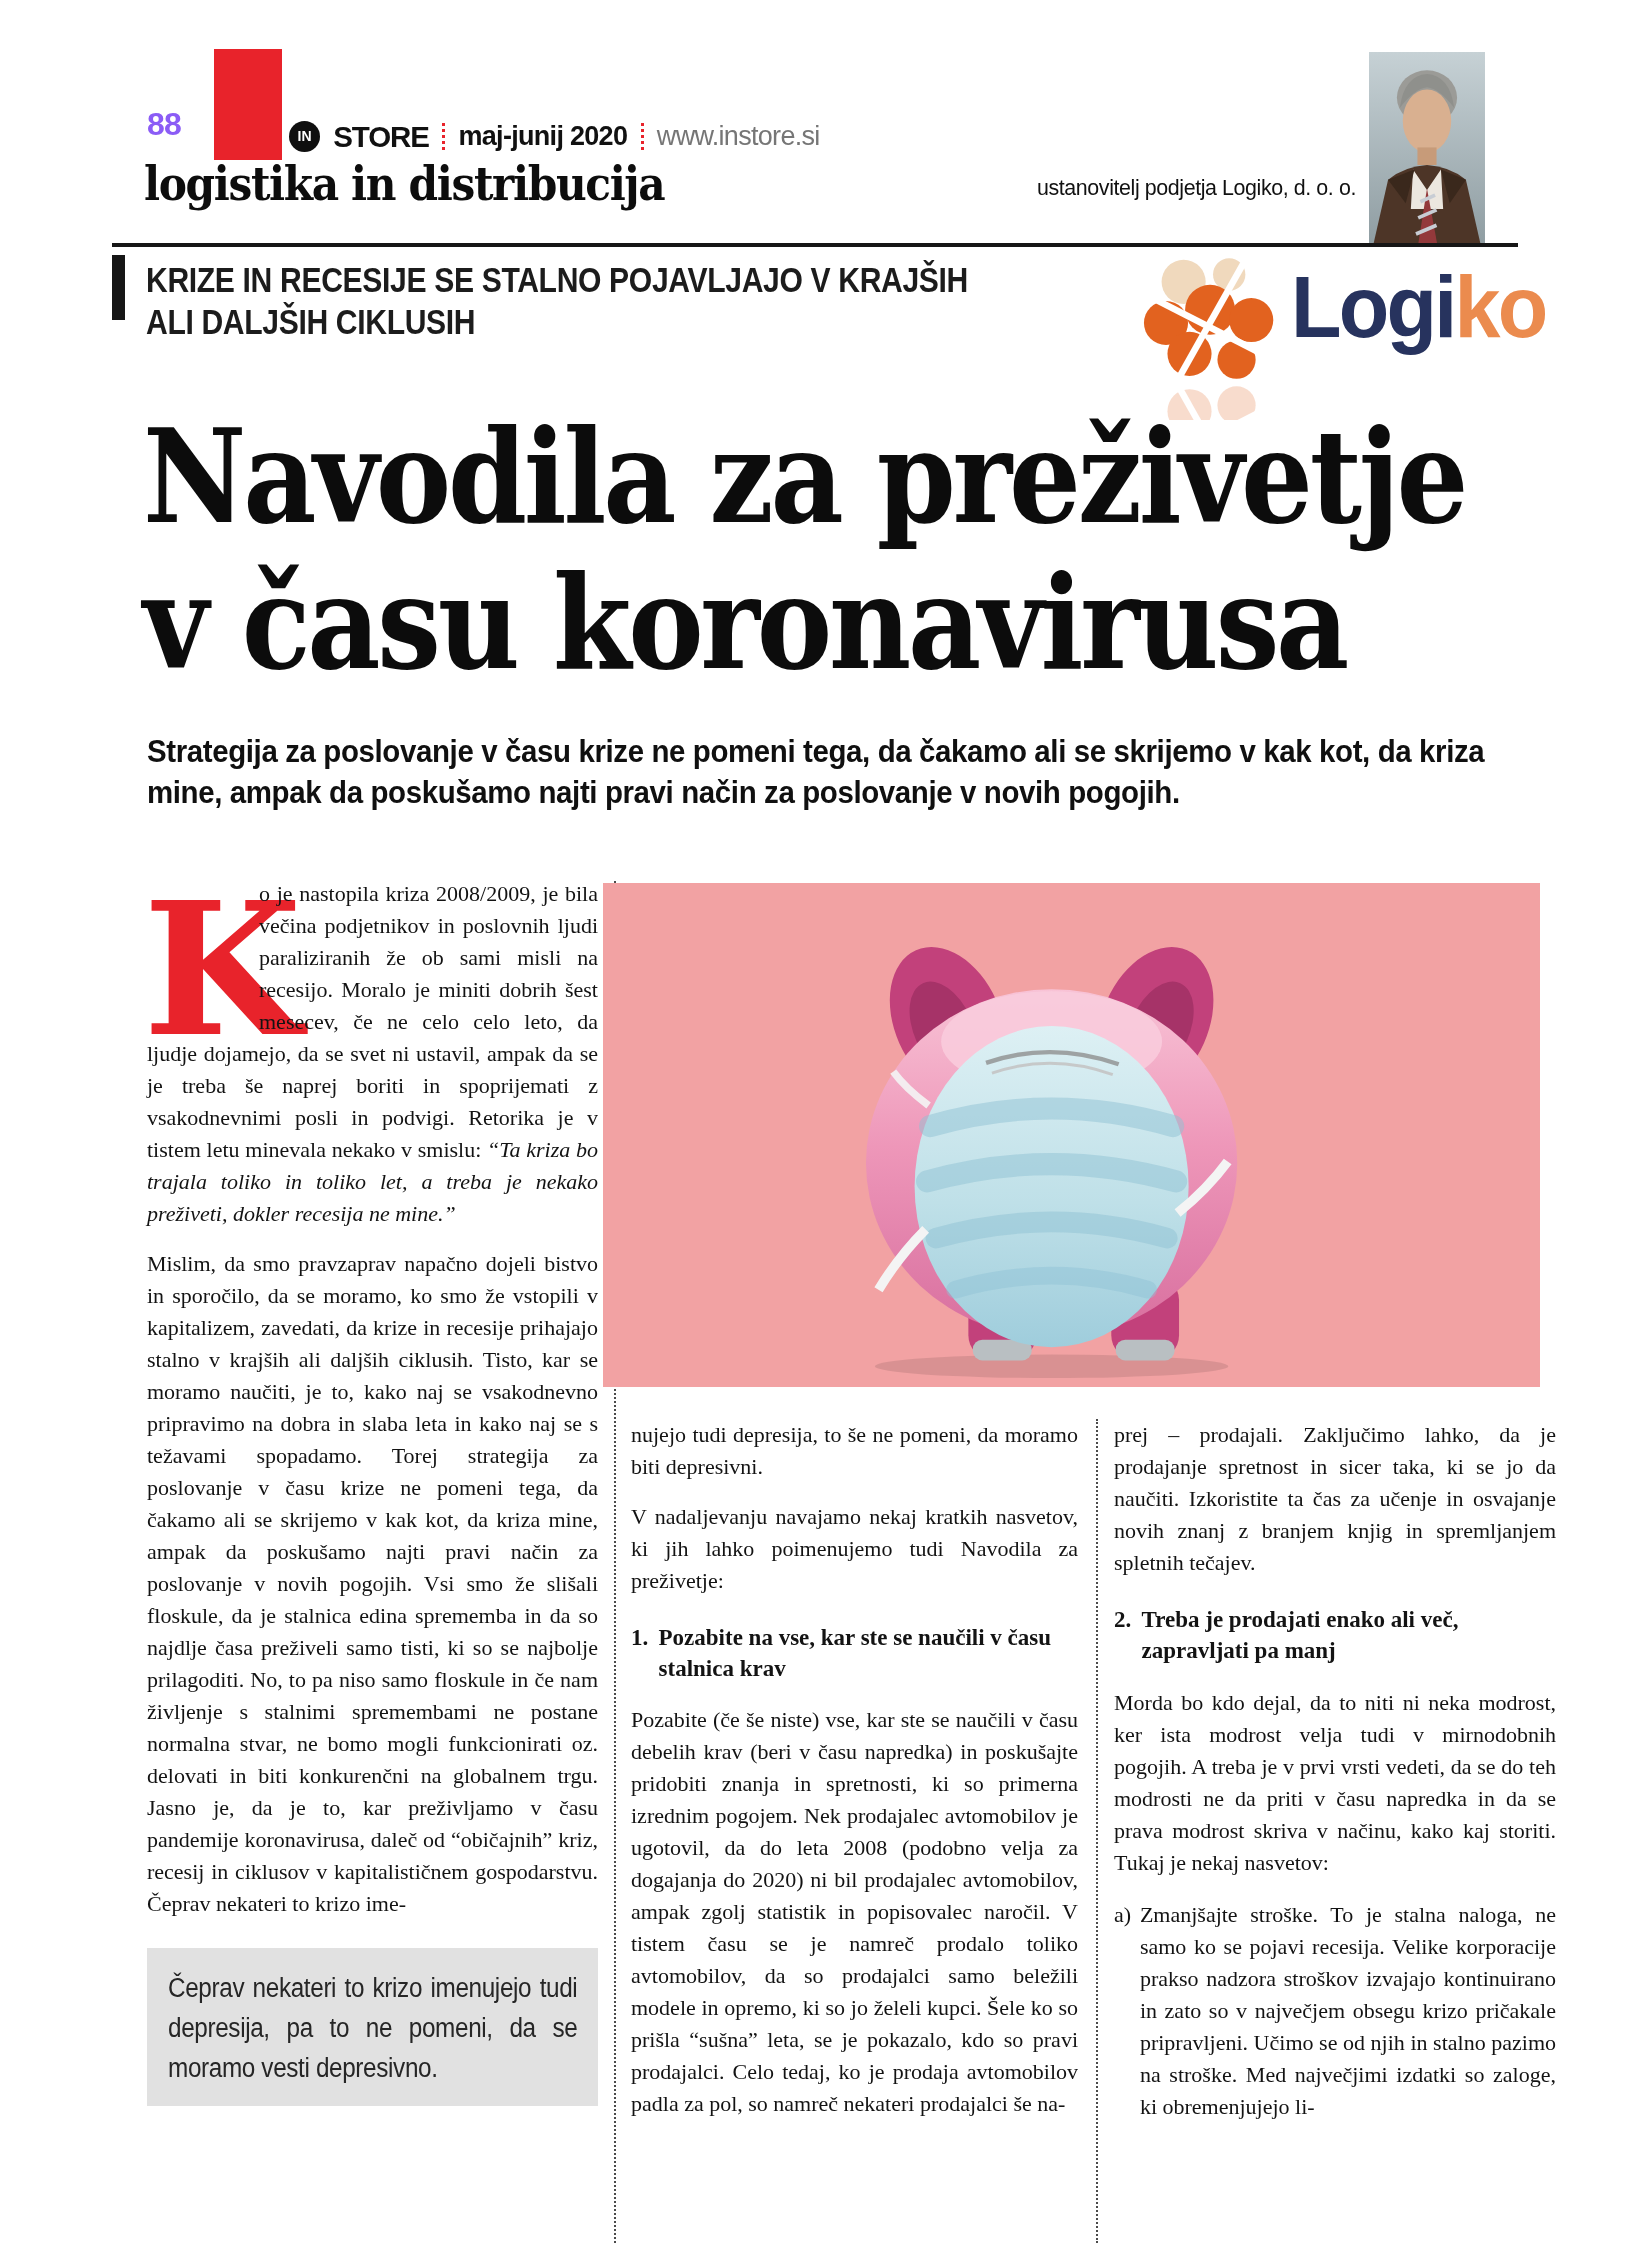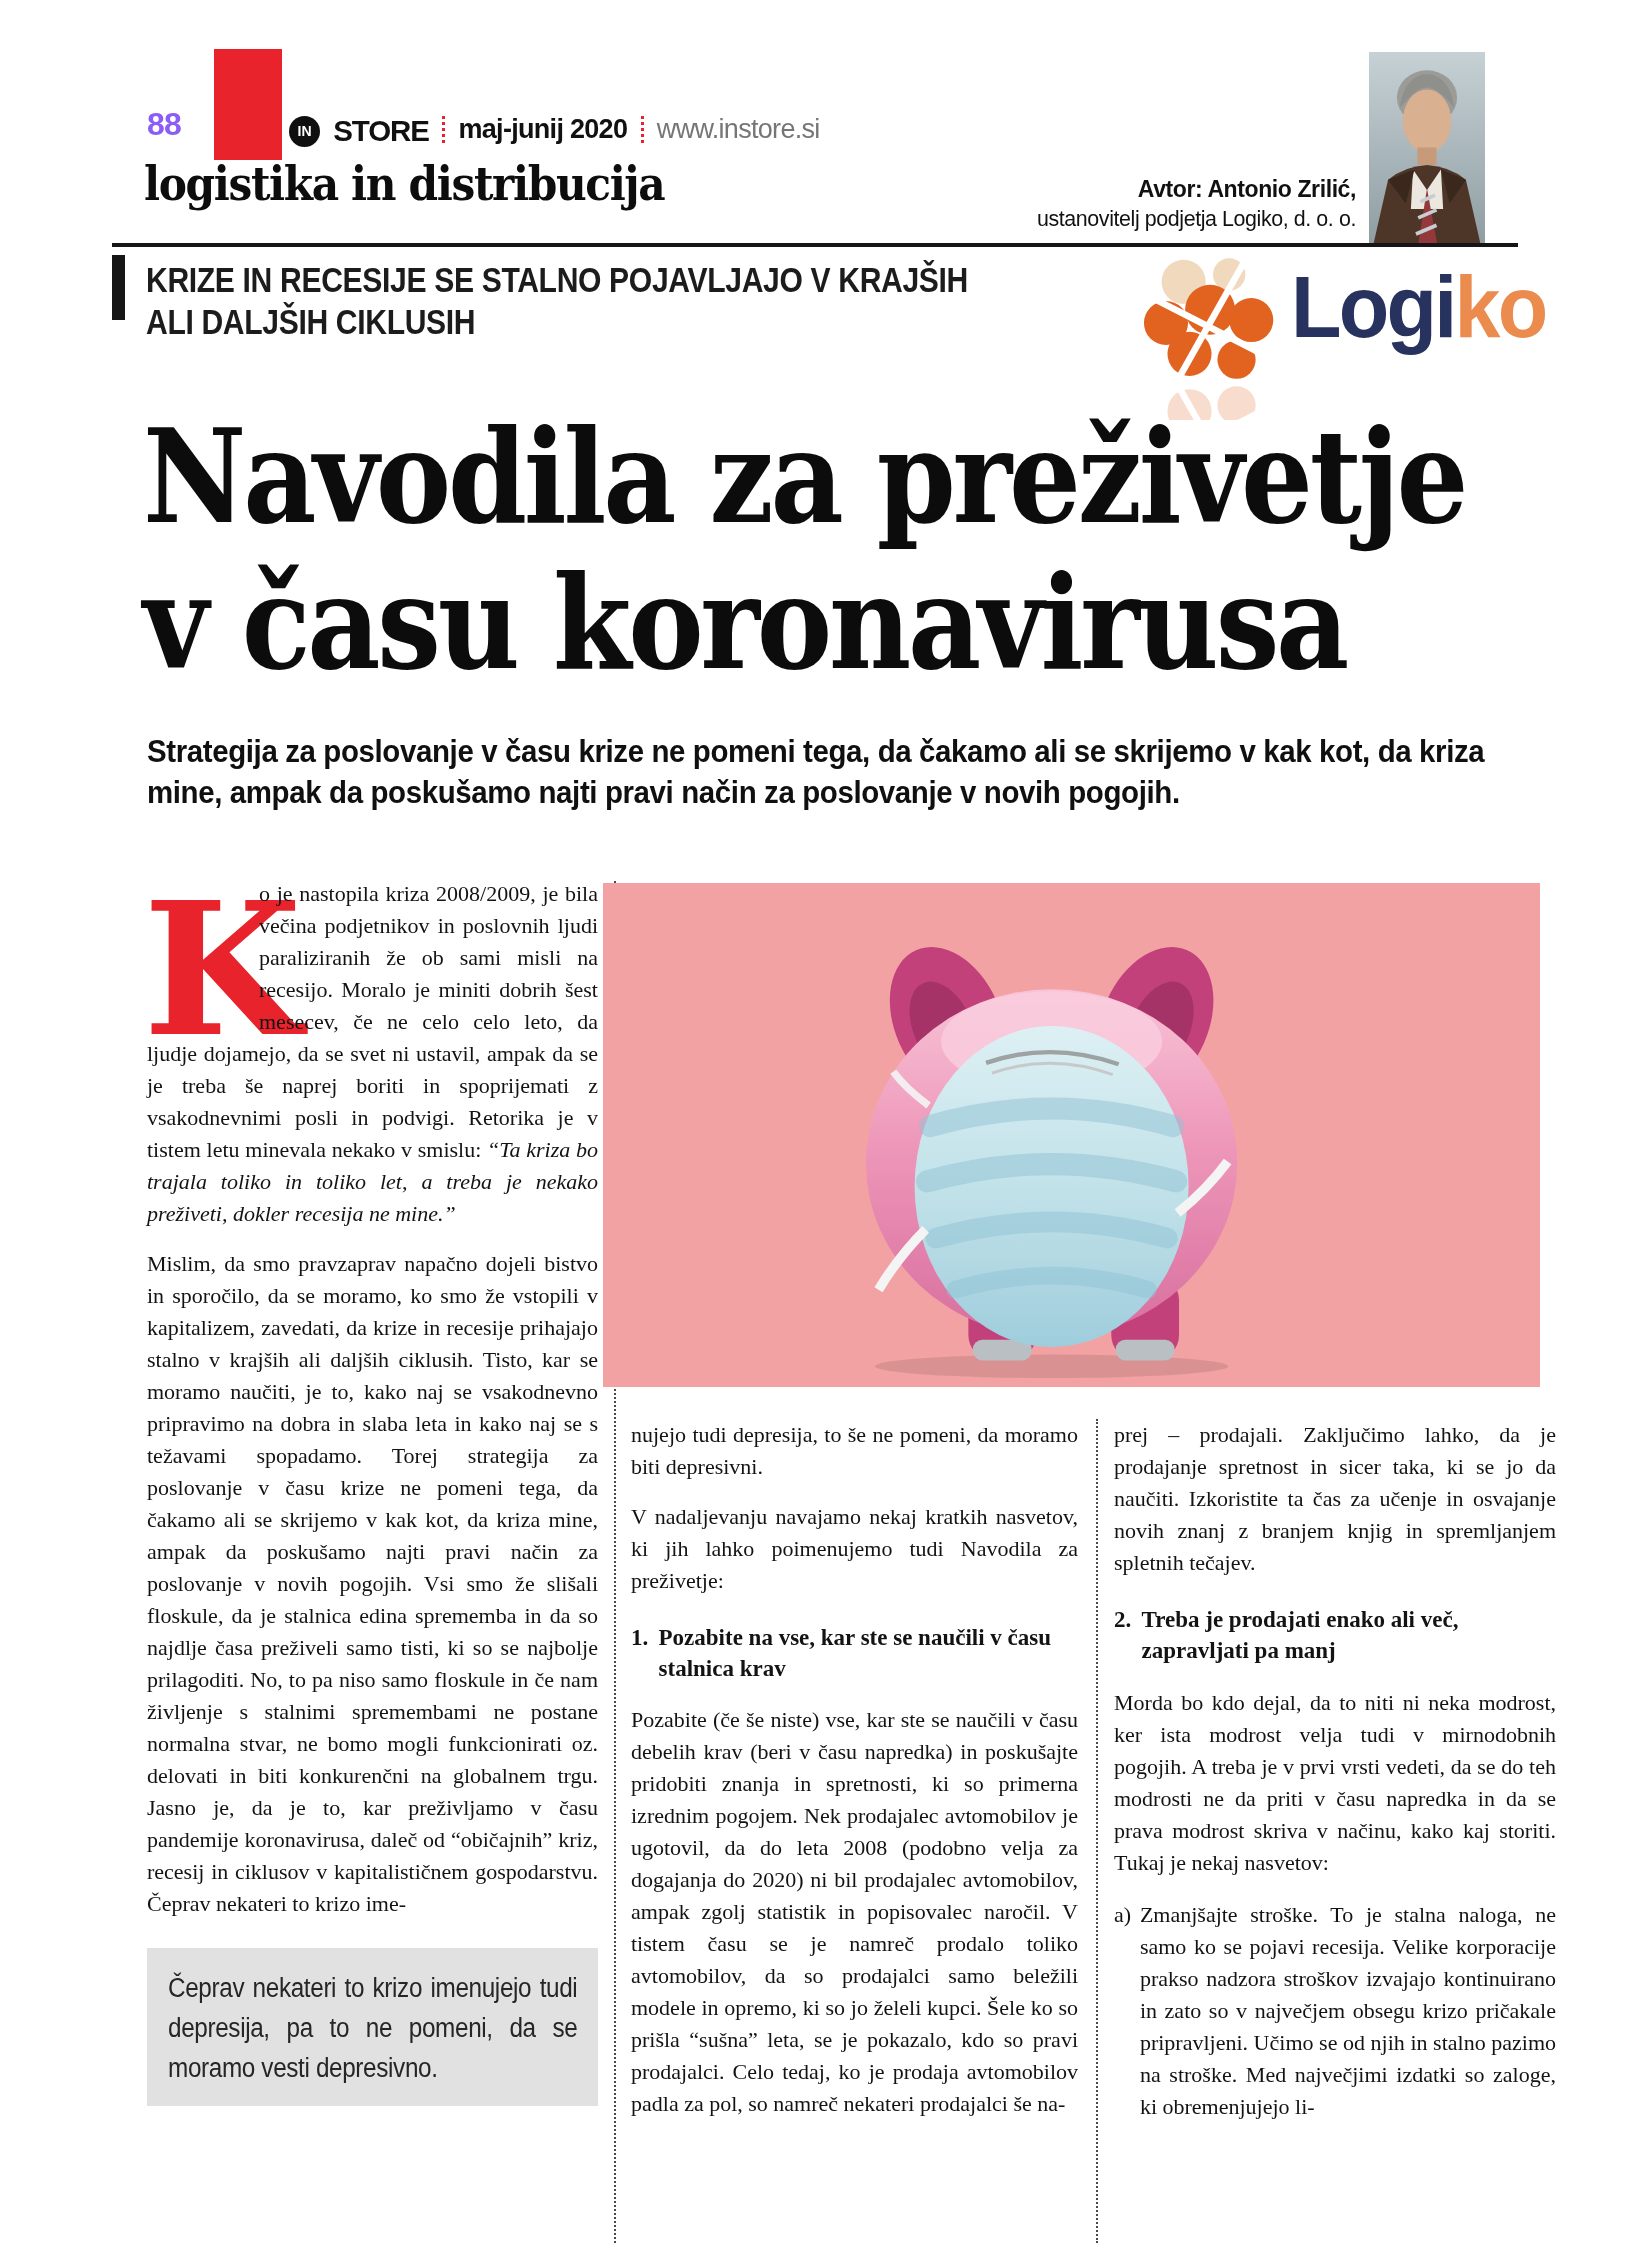--- a/index.html
+++ b/index.html
@@ -3,21 +3,21 @@
 <meta charset="utf-8">
 <style>
   html,body{margin:0;padding:0;background:#ffffff;}
   .page{position:relative;width:1631px;height:2261px;background:#fff;overflow:hidden;
         font-family:"Liberation Serif",serif;color:#121212;}
   .abs{position:absolute;}
 
   
   .pagenum{left:147px;top:108px;font:700 32px/1 "Liberation Sans",sans-serif;letter-spacing:-0.7px;color:#8b5cf6;}
   .redrect{left:214px;top:49px;width:68px;height:111px;background:#e8232b;}
-  .masthead{left:289px;top:116px;height:41px;display:flex;align-items:flex-start;gap:13.3px;font-family:"Liberation Sans",sans-serif;}
+  .masthead{left:289px;top:116px;height:41px;display:flex;align-items:center;gap:13.3px;font-family:"Liberation Sans",sans-serif;}
   .in-badge{width:31px;height:31px;border-radius:50%;background:#0f0f0f;color:#fff;
             font:700 14px/31px "Liberation Sans",sans-serif;text-align:center;}
   .store{font:700 29.5px/1 "Liberation Sans",sans-serif;letter-spacing:-1.1px;color:#111;}
   .mh-sep{height:26.5px;border-left:3.7px dotted #e8232b;}
   .issue{font:700 27px/1 "Liberation Sans",sans-serif;letter-spacing:-0.7px;color:#111;}
   .website{font:400 27px/1 "Liberation Sans",sans-serif;letter-spacing:-0.7px;color:#767676;}
   .section-title{left:144px;top:161px;font:700 46px/1 "DejaVu Serif",serif;letter-spacing:-1.5px;
                  transform:scaleX(.92);transform-origin:0 0;color:#0d0d0d;white-space:nowrap;}
   .author{left:774px;top:174px;width:582px;text-align:right;font-family:"Liberation Sans",sans-serif;color:#111;}
   .author-name{font-weight:700;font-size:23px;line-height:31px;letter-spacing:-0.4px;}
@@ -76,21 +76,20 @@
     <span class="in-badge">IN</span>
     <span class="store">STORE</span>
     <span class="mh-sep"></span>
     <span class="issue">maj-junij 2020</span>
     <span class="mh-sep"></span>
     <span class="website">www.instore.si</span>
   </div>
   <div class="abs section-title">logistika in distribucija</div>
 
   <div class="abs author">
-    <div class="author-name">Avtor: Antonio Zrilić,</div>
     <div class="author-role">ustanovitelj podjetja Logiko, d. o. o.</div>
   </div>
 
   <div class="abs photo">
     <svg viewBox="0 0 158 262">
       <defs>
         <linearGradient id="phbg" x1="0" y1="0" x2="0" y2="1">
           <stop offset="0" stop-color="#c6d1d5"></stop>
             <stop offset="1" stop-color="#8f9da2"></stop>
         </linearGradient>

